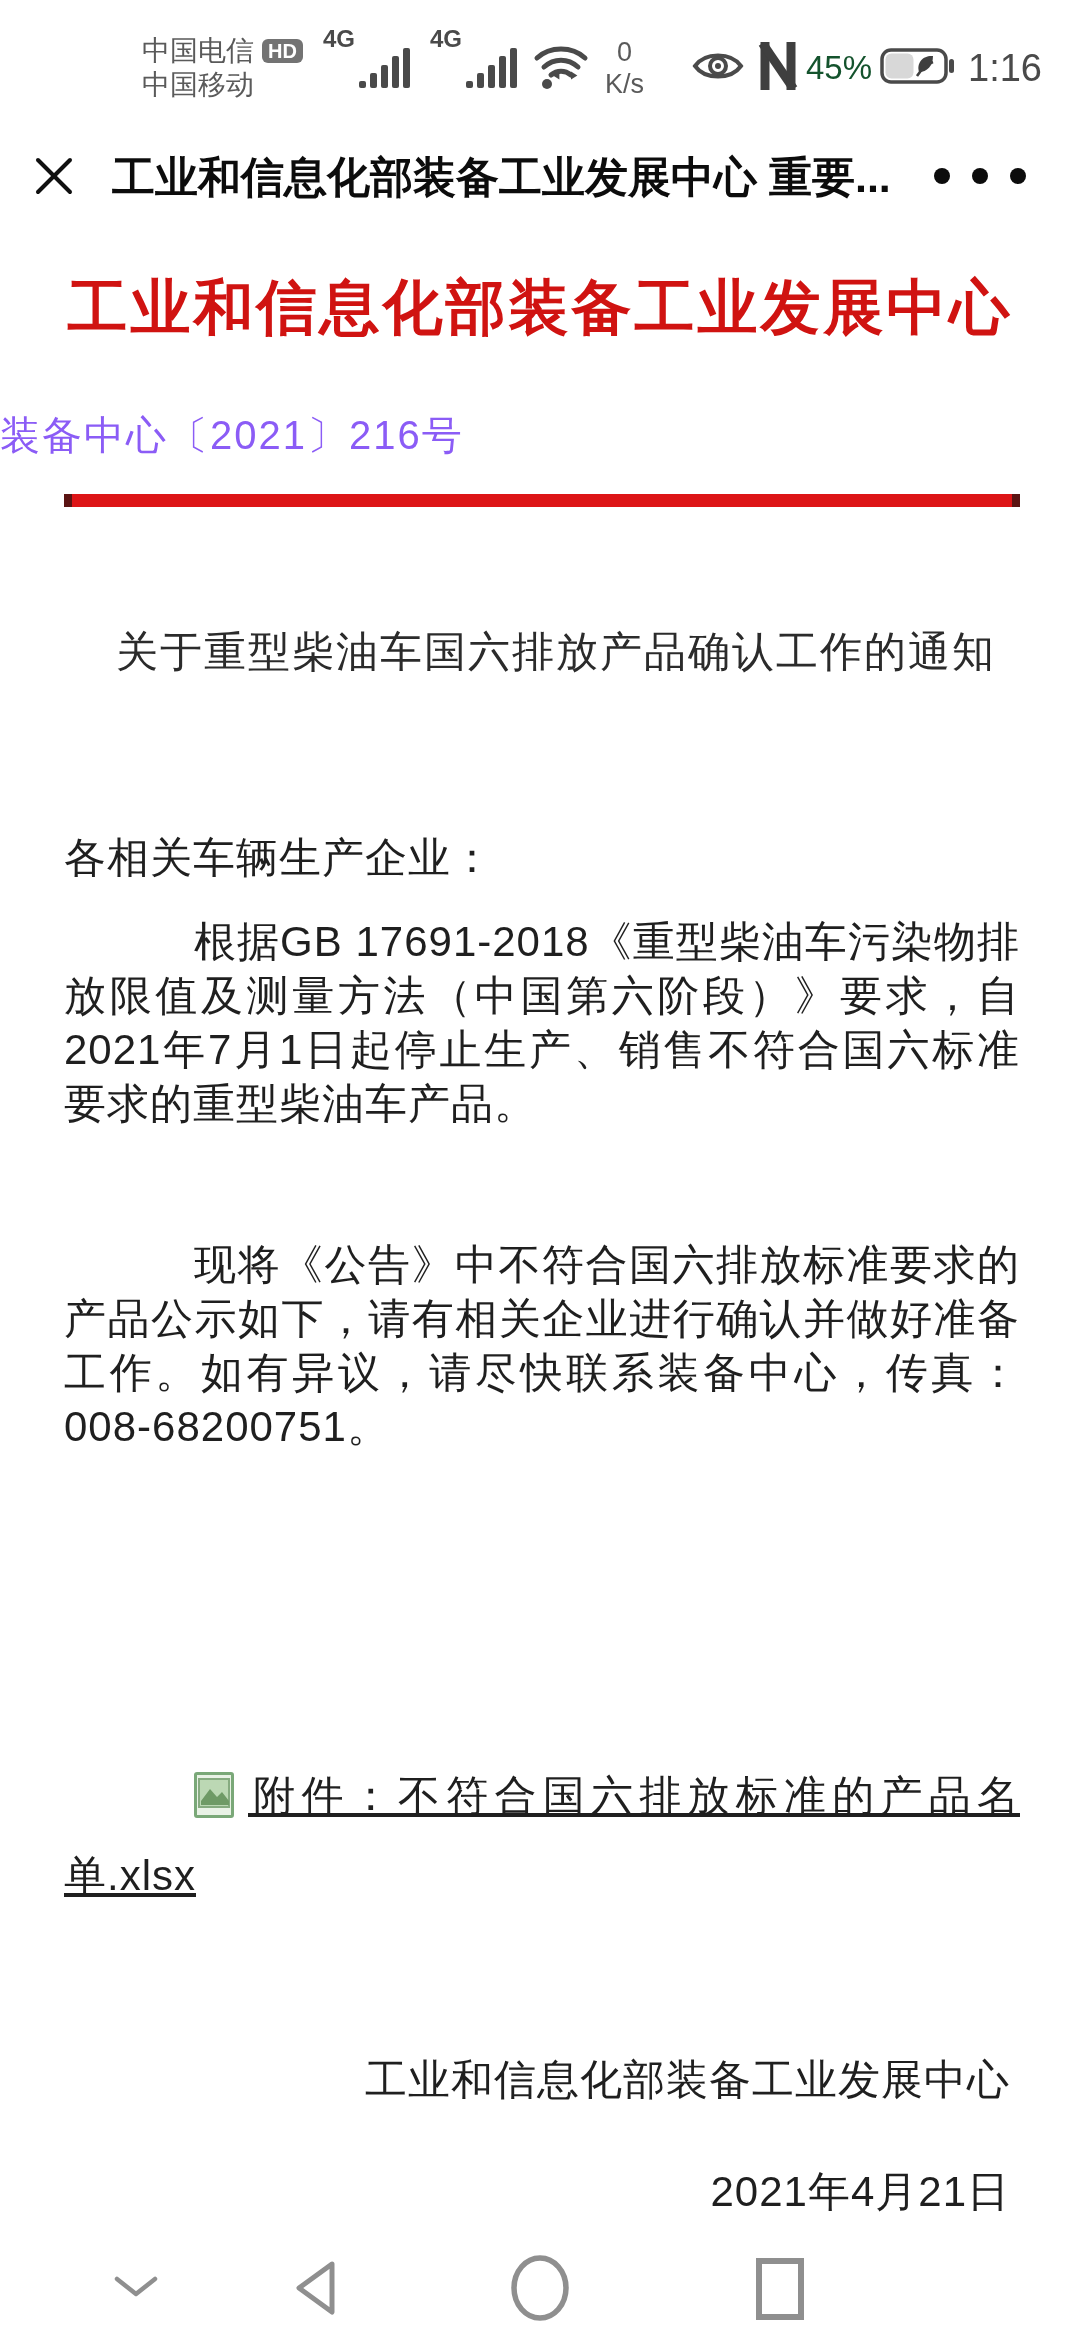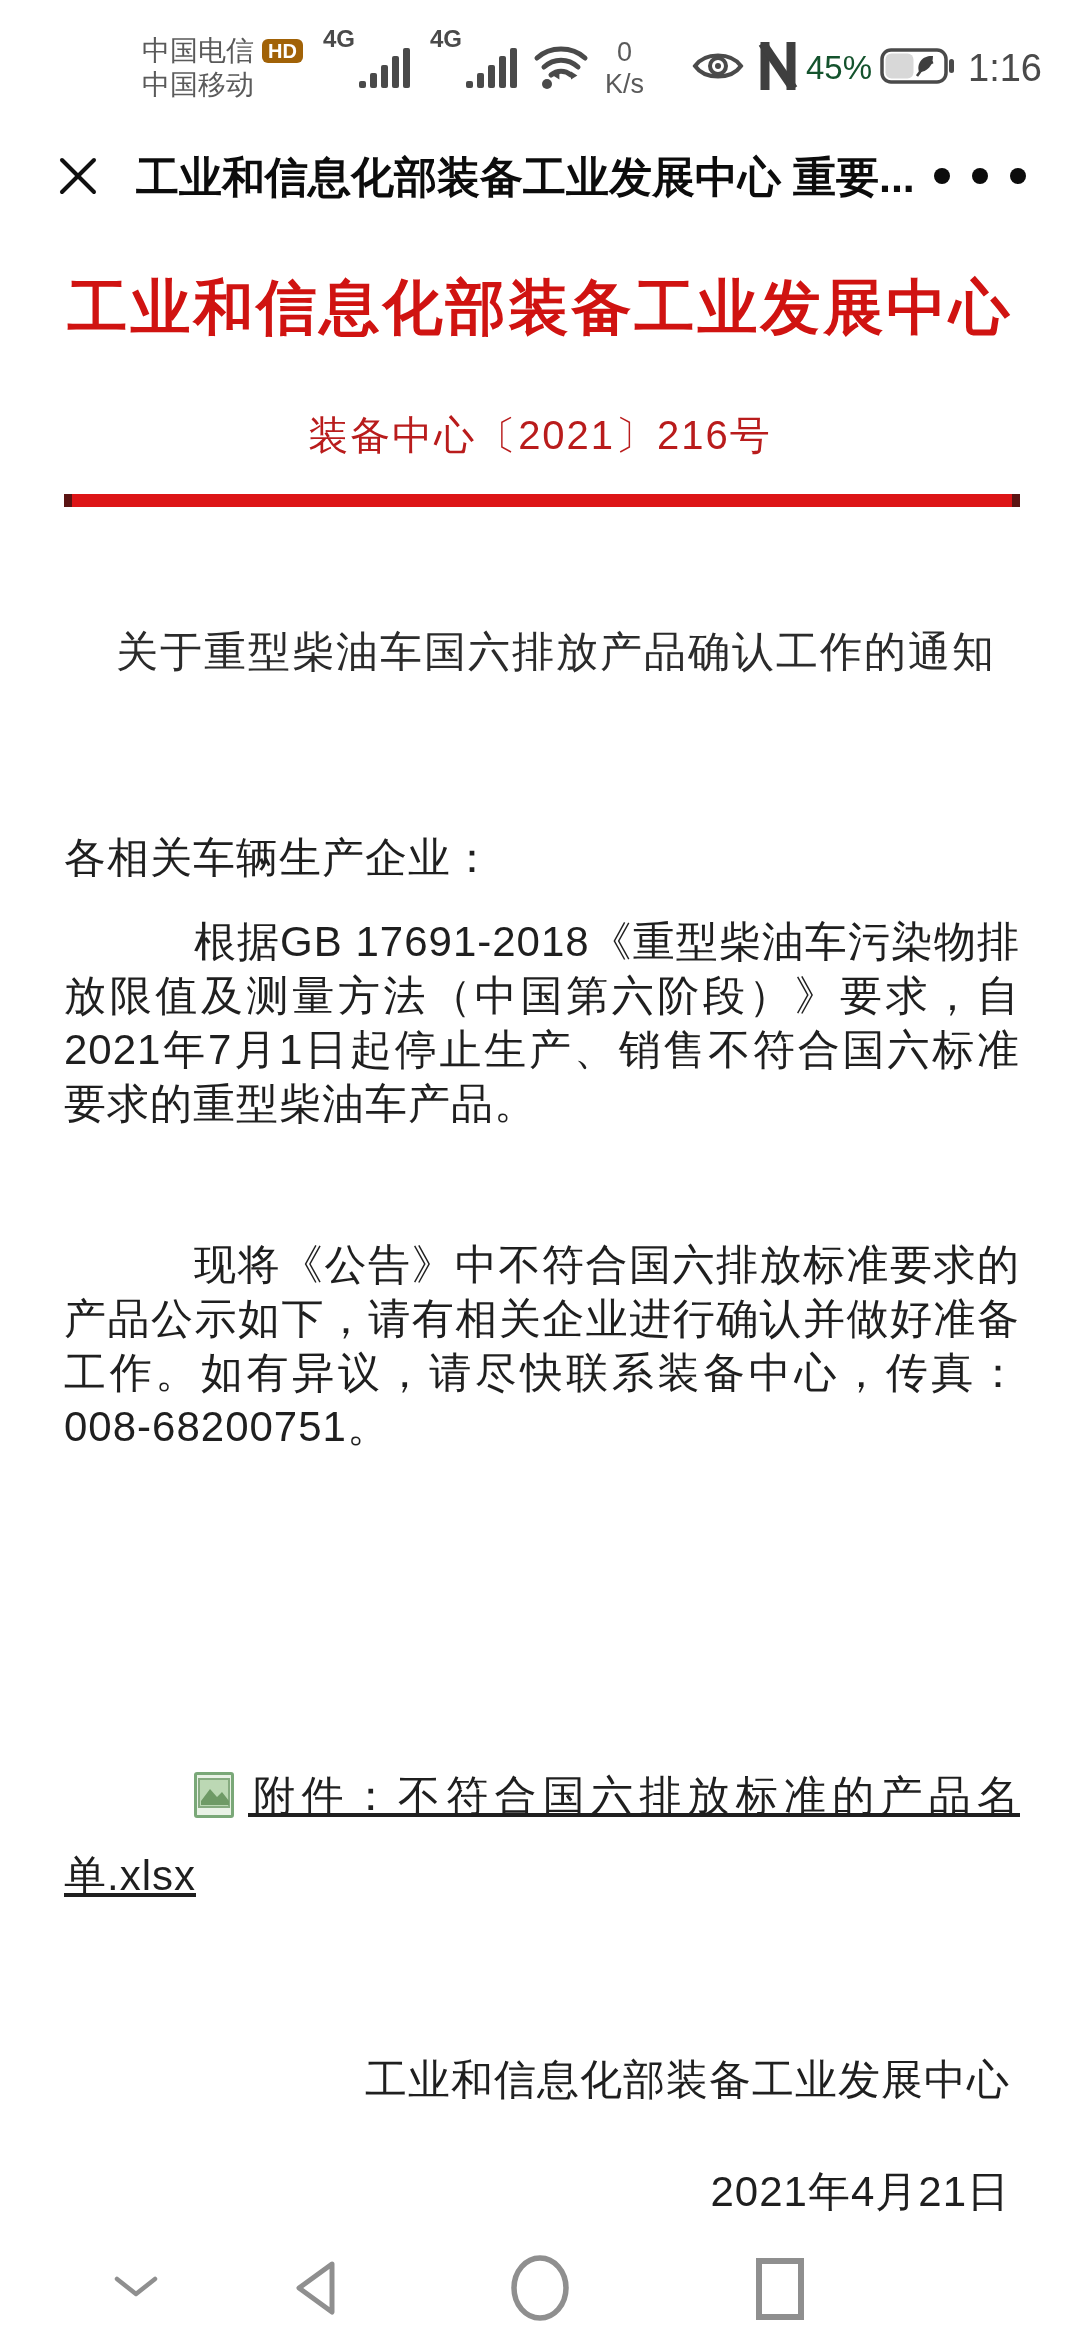--- a/index.html
+++ b/index.html
@@ -7,42 +7,42 @@
     width:1080px;height:2340px;position:relative;background:#ffffff;
     font-family:"Liberation Sans","DejaVu Sans",sans-serif;
     color:var(--body-text,#1f1f1f);overflow:hidden;
   }
   
   .status-bar{position:absolute;top:12px;left:0;right:0;height:112px;
     display:flex;align-items:center;padding:0 38px 0 142px;box-sizing:border-box;
     color:var(--status-gray,#5a5a5a);}
   .carrier-col{font-size:28px;line-height:34px;white-space:nowrap;}
   .carrier-row{display:flex;align-items:center;}
-  .hd-badge{display:inline-block;background:#a16207;color:#fff;font-size:20px;
+  .hd-badge{display:inline-block;background:#737373;color:#fff;font-size:20px;
     font-weight:bold;border-radius:6px;padding:2px 6px;margin-left:8px;line-height:1;}
   .net-group{display:flex;margin-left:20px;}
   .net-label{font-size:24px;font-weight:bold;color:#4a4a4a;transform:translateY(-18px);margin-right:3px;}
   .speed-col{margin-left:16px;text-align:center;font-size:27px;line-height:32px;}
   .sb-spacer{flex:1;}
   .sb-right{display:flex;align-items:center;}
   .battery-text{font-size:33px;color:#14532d;margin-left:8px;}
   .time-text{font-size:38px;color:#4a4a4a;margin-left:12px;}
   .sb-icon{display:inline-block;}
   
-  .title-bar{position:absolute;top:130px;left:10px;right:0;height:96px;
-    display:flex;align-items:center;padding:0 42px 0 44px;box-sizing:border-box;justify-content:flex-end;}
+  .title-bar{position:absolute;top:130px;left:0;right:0;height:96px;
+    display:flex;align-items:center;padding:0 42px 0 30px;box-sizing:border-box;justify-content:flex-end;}
   .close-btn{width:48px;height:48px;display:flex;align-items:center;justify-content:center;cursor:pointer;}
   .page-title{flex:1;margin-left:34px;font-size:43px;font-weight:bold;color:#0c0c0c;
     white-space:nowrap;overflow:hidden;}
   .more-btn{display:flex;align-items:center;cursor:pointer;padding:10px 0;}
   
   .letterhead{position:absolute;top:268px;left:0;width:100%;text-align:center;
     font-size:60px;font-weight:bold;letter-spacing:3px;color:var(--letterhead-red,#d01311);}
-  .doc-number{position:absolute;top:408px;left:0;width:100%;text-align:center;
-    font-size:40px;letter-spacing:2px;color:#b91c1c;}
+  .doc-number{position:absolute;top:408px;left:0;width:100%;text-align:left;
+    font-size:40px;letter-spacing:2px;color:#8b5cf6;}
   .red-rule{position:absolute;top:494px;left:64px;right:60px;height:13px;
     background:var(--rule-red,#dd1517);}
   .red-rule::before,.red-rule::after{content:"";position:absolute;top:0;width:8px;height:13px;background:#5b1413;}
   .red-rule::before{left:0;} .red-rule::after{right:0;}
   .subject{position:absolute;top:624px;left:0;width:100%;text-align:center;
     font-size:42px;letter-spacing:2px;color:#2b2b2b;padding-left:16px;}
   .body-block{position:absolute;left:64px;right:60px;font-size:42px;letter-spacing:1px;
     color:var(--body-text,#1f1f1f);}
   .salutation{top:830px;}
   .para{line-height:54px;text-align:justify;text-indent:130px;}

